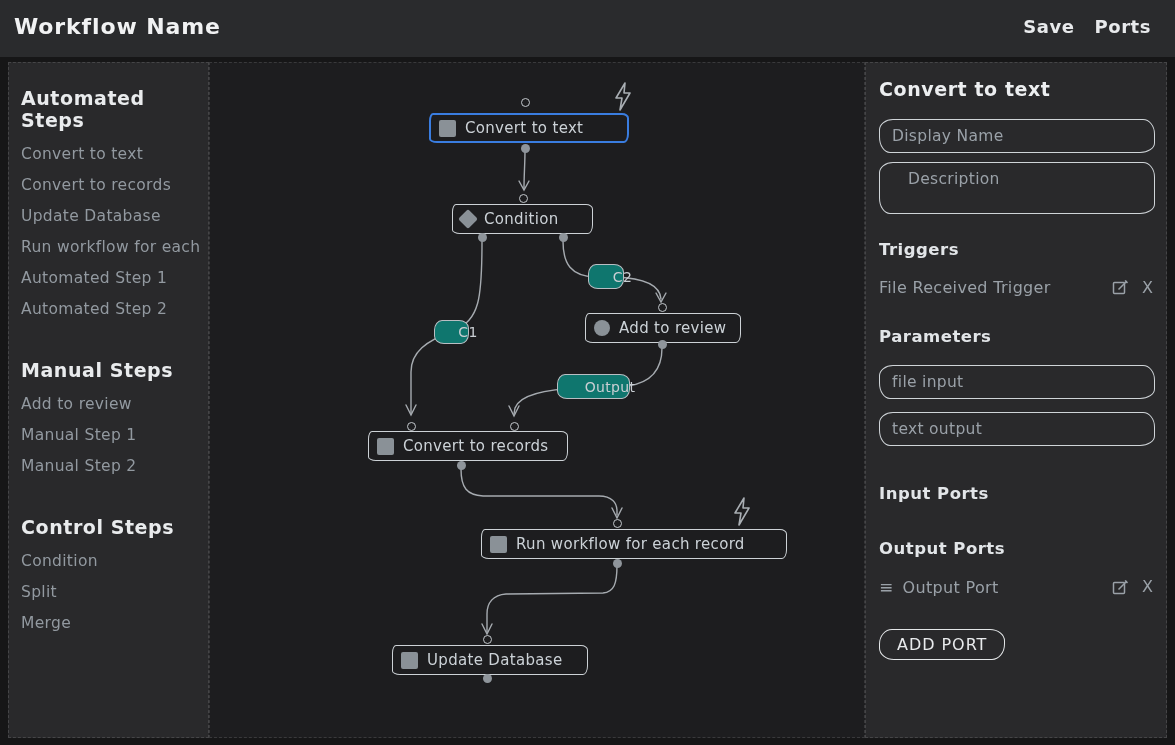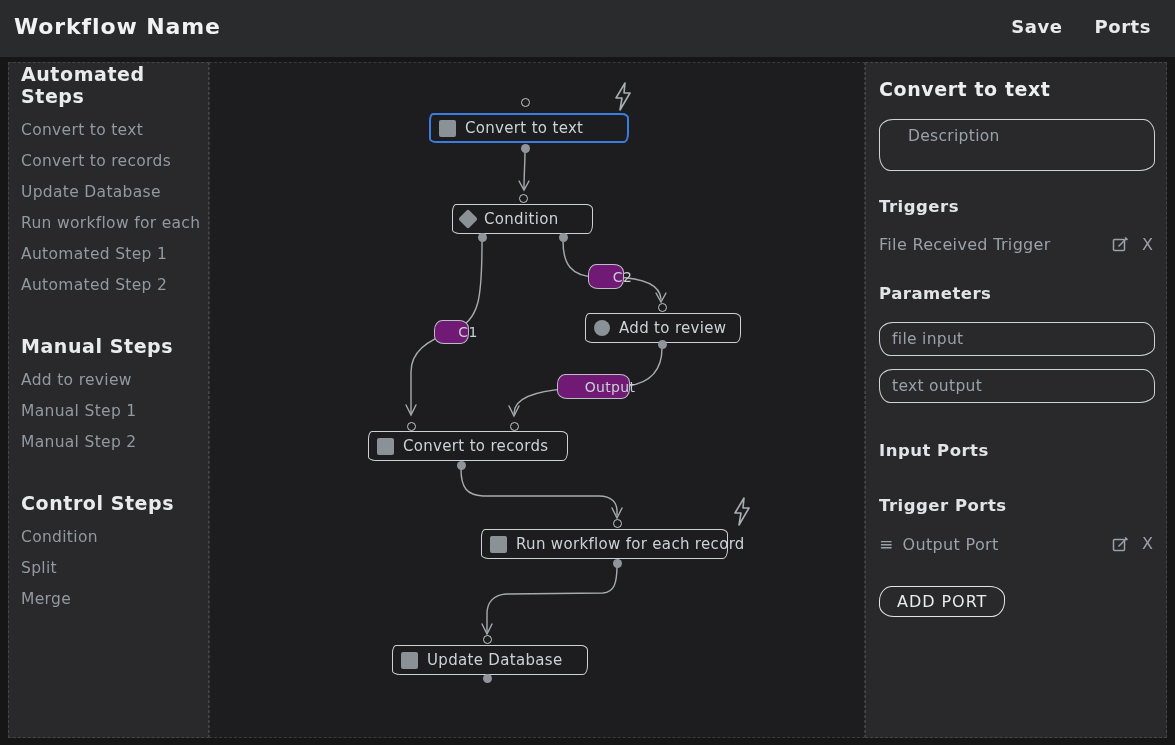--- a/index.html
+++ b/index.html
@@ -4,27 +4,27 @@
 <style>
   * { margin:0; padding:0; box-sizing:border-box; }
   html,body { background:#101012; }
   body { font-family:"DejaVu Sans", sans-serif; }
   .app { position:relative; width:1175px; height:745px; background:#161617; overflow:hidden; letter-spacing:.02em; }
 
   
   .topbar { position:absolute; left:0; top:0; width:1175px; height:57px; background:#2a2b2d;
             display:flex; align-items:center; justify-content:space-between; padding:0 24px 4px 14px; }
   .topbar .title { color:#f1f2f3; font-size:22px; font-weight:bold; letter-spacing:.04em; }
-  .topbar .actions { display:flex; gap:32px;align-items:center; }
+  .topbar .actions { display:flex; gap:20px;align-items:center; }
   .topbar .tbtn { background:none; border:none; color:#e8eaec; font-size:18px; font-weight:bold;
                   font-family:inherit; cursor:pointer; letter-spacing:.03em; }
 
   
   .panel { position:absolute; background:#29292b; border:1px dashed #454547; }
-  .sidebar   { left:8px;   top:62px; width:201px; height:676px; padding:0 10px 0 12px; }
+  .sidebar   { left:8px;   top:62px; width:201px; height:676px; padding:24px 10px 0 12px; }
   .inspector { left:865px; top:62px; width:302px; height:676px; padding:15px 13px 0 13px; }
   .canvas    { position:absolute; left:209px; top:62px; width:656px; height:676px; background:#1d1d1f;
                border:1px dashed #39393b; }
 
   
   .side-section { margin-bottom:14px; }
   .side-heading { color:#e9ebed; font-size:19px; font-weight:bold; margin:0 0 8px 0; letter-spacing:.03em; }
   .side-section + .side-section { margin-top:34px; }
   .side-item { color:#9299a0; font-size:15.5px; line-height:31px; cursor:grab; white-space:nowrap; }
 
@@ -34,21 +34,21 @@
           display:flex; align-items:center; padding:0 8px; gap:9px; cursor:pointer; }
   .node.selected { border:2.2px solid #3a7de0; }
   .nlabel { color:#ccd2d7; font-size:15px; white-space:nowrap; }
   .nicon { display:inline-block; background:#8a9197; flex:0 0 auto; }
   .nicon.square  { width:17px; height:17px; border-radius:2px; }
   .nicon.circle  { width:16px; height:16px; border-radius:50%; }
   .nicon.diamond { width:14px; height:14px; transform:rotate(45deg); border-radius:2px; }
   .port { position:absolute; width:9px; height:9px; border-radius:50%; }
   .port.hollow { border:1.6px solid #c3c8cc; background:#1d1d1f; }
   .port.filled { background:#8f959b; }
-  .badge { position:absolute; background:#701a75; border:1.6px solid #b9bec3;
+  .badge { position:absolute; background:#0f766e; border:1.6px solid #b9bec3;
            border-radius:8px 10px 8px 10px / 10px 8px 10px 8px; color:#c9ced3; font-size:14px;
            display:flex; align-items:center; justify-content:center;padding-left:33px; }
   .edges { position:absolute; inset:0; pointer-events:none; }
   .bolt { position:absolute; }
 
   
   .insp-title { color:#eceef0; font-size:19px; font-weight:bold; margin-bottom:19px; letter-spacing:.03em; }
   .skinput { display:block; width:276px; background:transparent; border:1.6px solid #cfd4d8;
              border-radius:14px 12px 15px 11px / 11px 15px 10px 16px; color:#9aa1a8; font-size:15.5px;
              font-family:inherit; padding:7px 12px; letter-spacing:.02em; }
@@ -137,21 +137,21 @@
       <span class="nlabel">Condition</span>
     </div>
     <div class="node" style="left:375px; top:250px; width:156px;">
       <span class="nicon circle"></span>
       <span class="nlabel">Add to review</span>
     </div>
     <div class="node" style="left:158px; top:368px; width:200px;">
       <span class="nicon square"></span>
       <span class="nlabel">Convert to records</span>
     </div>
-    <div class="node" style="left:271px; top:466px; width:247px;">
+    <div class="node" style="left:271px; top:466px; width:306px;">
       <span class="nicon square"></span>
       <span class="nlabel">Run workflow for each record</span>
     </div>
     <div class="node" style="left:182px; top:582px; width:196px;">
       <span class="nicon square"></span>
       <span class="nlabel">Update Database</span>
     </div>
 
     <div class="badge" style="left:224px; top:257px; width:34px; height:24px;">C1</div>
     <div class="badge" style="left:378px; top:201px; width:36px; height:25px;">C2</div>
@@ -176,20 +176,21 @@
       <path d="M11 1 L2 16 L8 16 L6 28 L16 11 L10 11 Z" fill="none" stroke="#a9aeb3" stroke-width="1.6" stroke-linejoin="round"></path>
     </svg>
     <svg class="bolt" style="left:523px; top:434px;" width="18" height="29" viewBox="0 0 18 29">
       <path d="M11 1 L2 16 L8 16 L6 28 L16 11 L10 11 Z" fill="none" stroke="#a9aeb3" stroke-width="1.6" stroke-linejoin="round"></path>
     </svg>
   </main>
 
   <aside class="panel inspector">
     <h2 class="insp-title">Convert to text</h2>
 
+    <input class="skinput" type="text" placeholder="Display Name" style="">
     <textarea class="skinput" placeholder="Description" style=""></textarea>
 
     <h3 class="insp-heading">Triggers</h3>
     <div class="insp-row">
       <span class="row-label">File Received Trigger</span>
       <span class="row-icons">
         <button class="icon-btn">
           <svg width="17" height="17" viewBox="0 0 17 17" fill="none" stroke="#9aa1a8" stroke-width="1.5">
             <rect x="1.5" y="3.5" width="11" height="11" rx="1"></rect>
               <path d="M6.5 10.5 L15 2 M13 1.5 L15.5 4"></path>
@@ -202,21 +203,21 @@
     </div>
 
     <h3 class="insp-heading">Parameters</h3>
     <div class="params">
       <input class="skinput" type="text" value="file input" style="">
       <input class="skinput gap-lg" type="text" value="text output" style="">
     </div>
     <div style="height:25px;"></div>
 
     <h3 class="insp-heading" style="margin-bottom:36px;">Input Ports</h3>
-    <h3 class="insp-heading">Trigger Ports</h3>
+    <h3 class="insp-heading">Output Ports</h3>
 
     <div class="insp-row" style="margin-bottom:24px;">
       <span class="drag-handle">≡</span>
       <span class="row-label">Output Port</span>
       <span class="row-icons">
         <button class="icon-btn">
           <svg width="17" height="17" viewBox="0 0 17 17" fill="none" stroke="#9aa1a8" stroke-width="1.5">
             <rect x="1.5" y="3.5" width="11" height="11" rx="1"></rect>
               <path d="M6.5 10.5 L15 2 M13 1.5 L15.5 4"></path>
           </svg>

